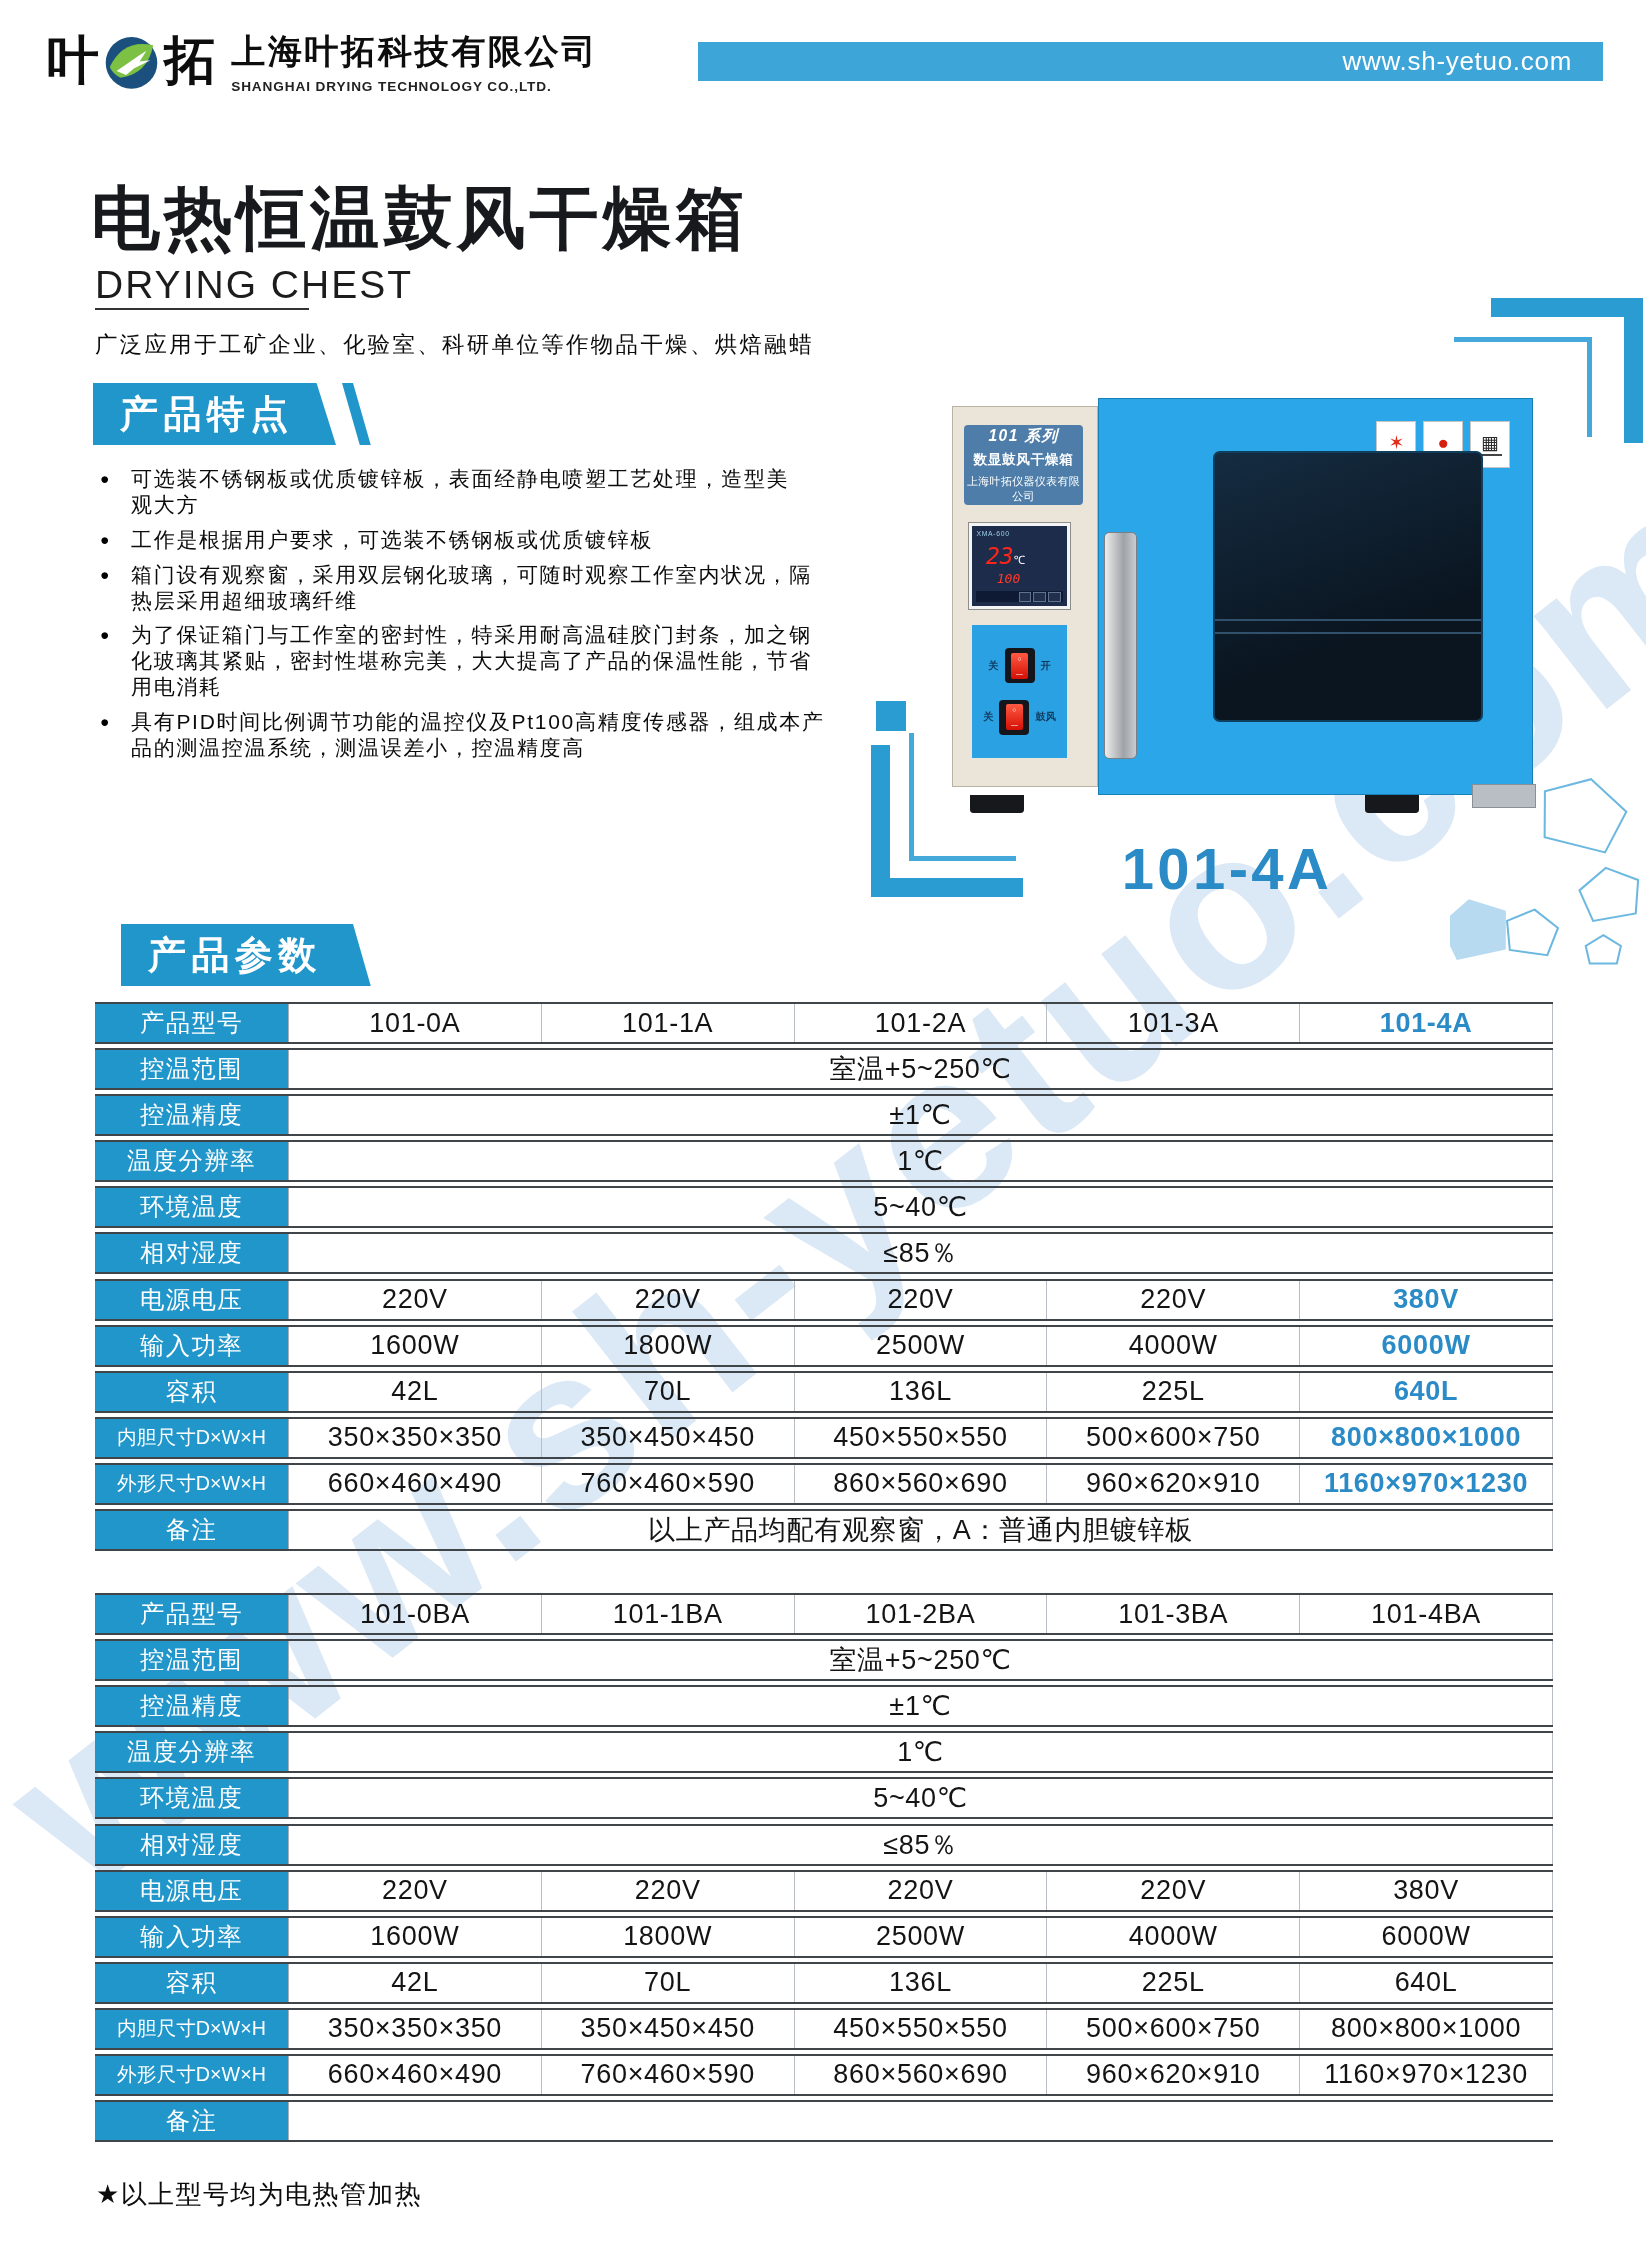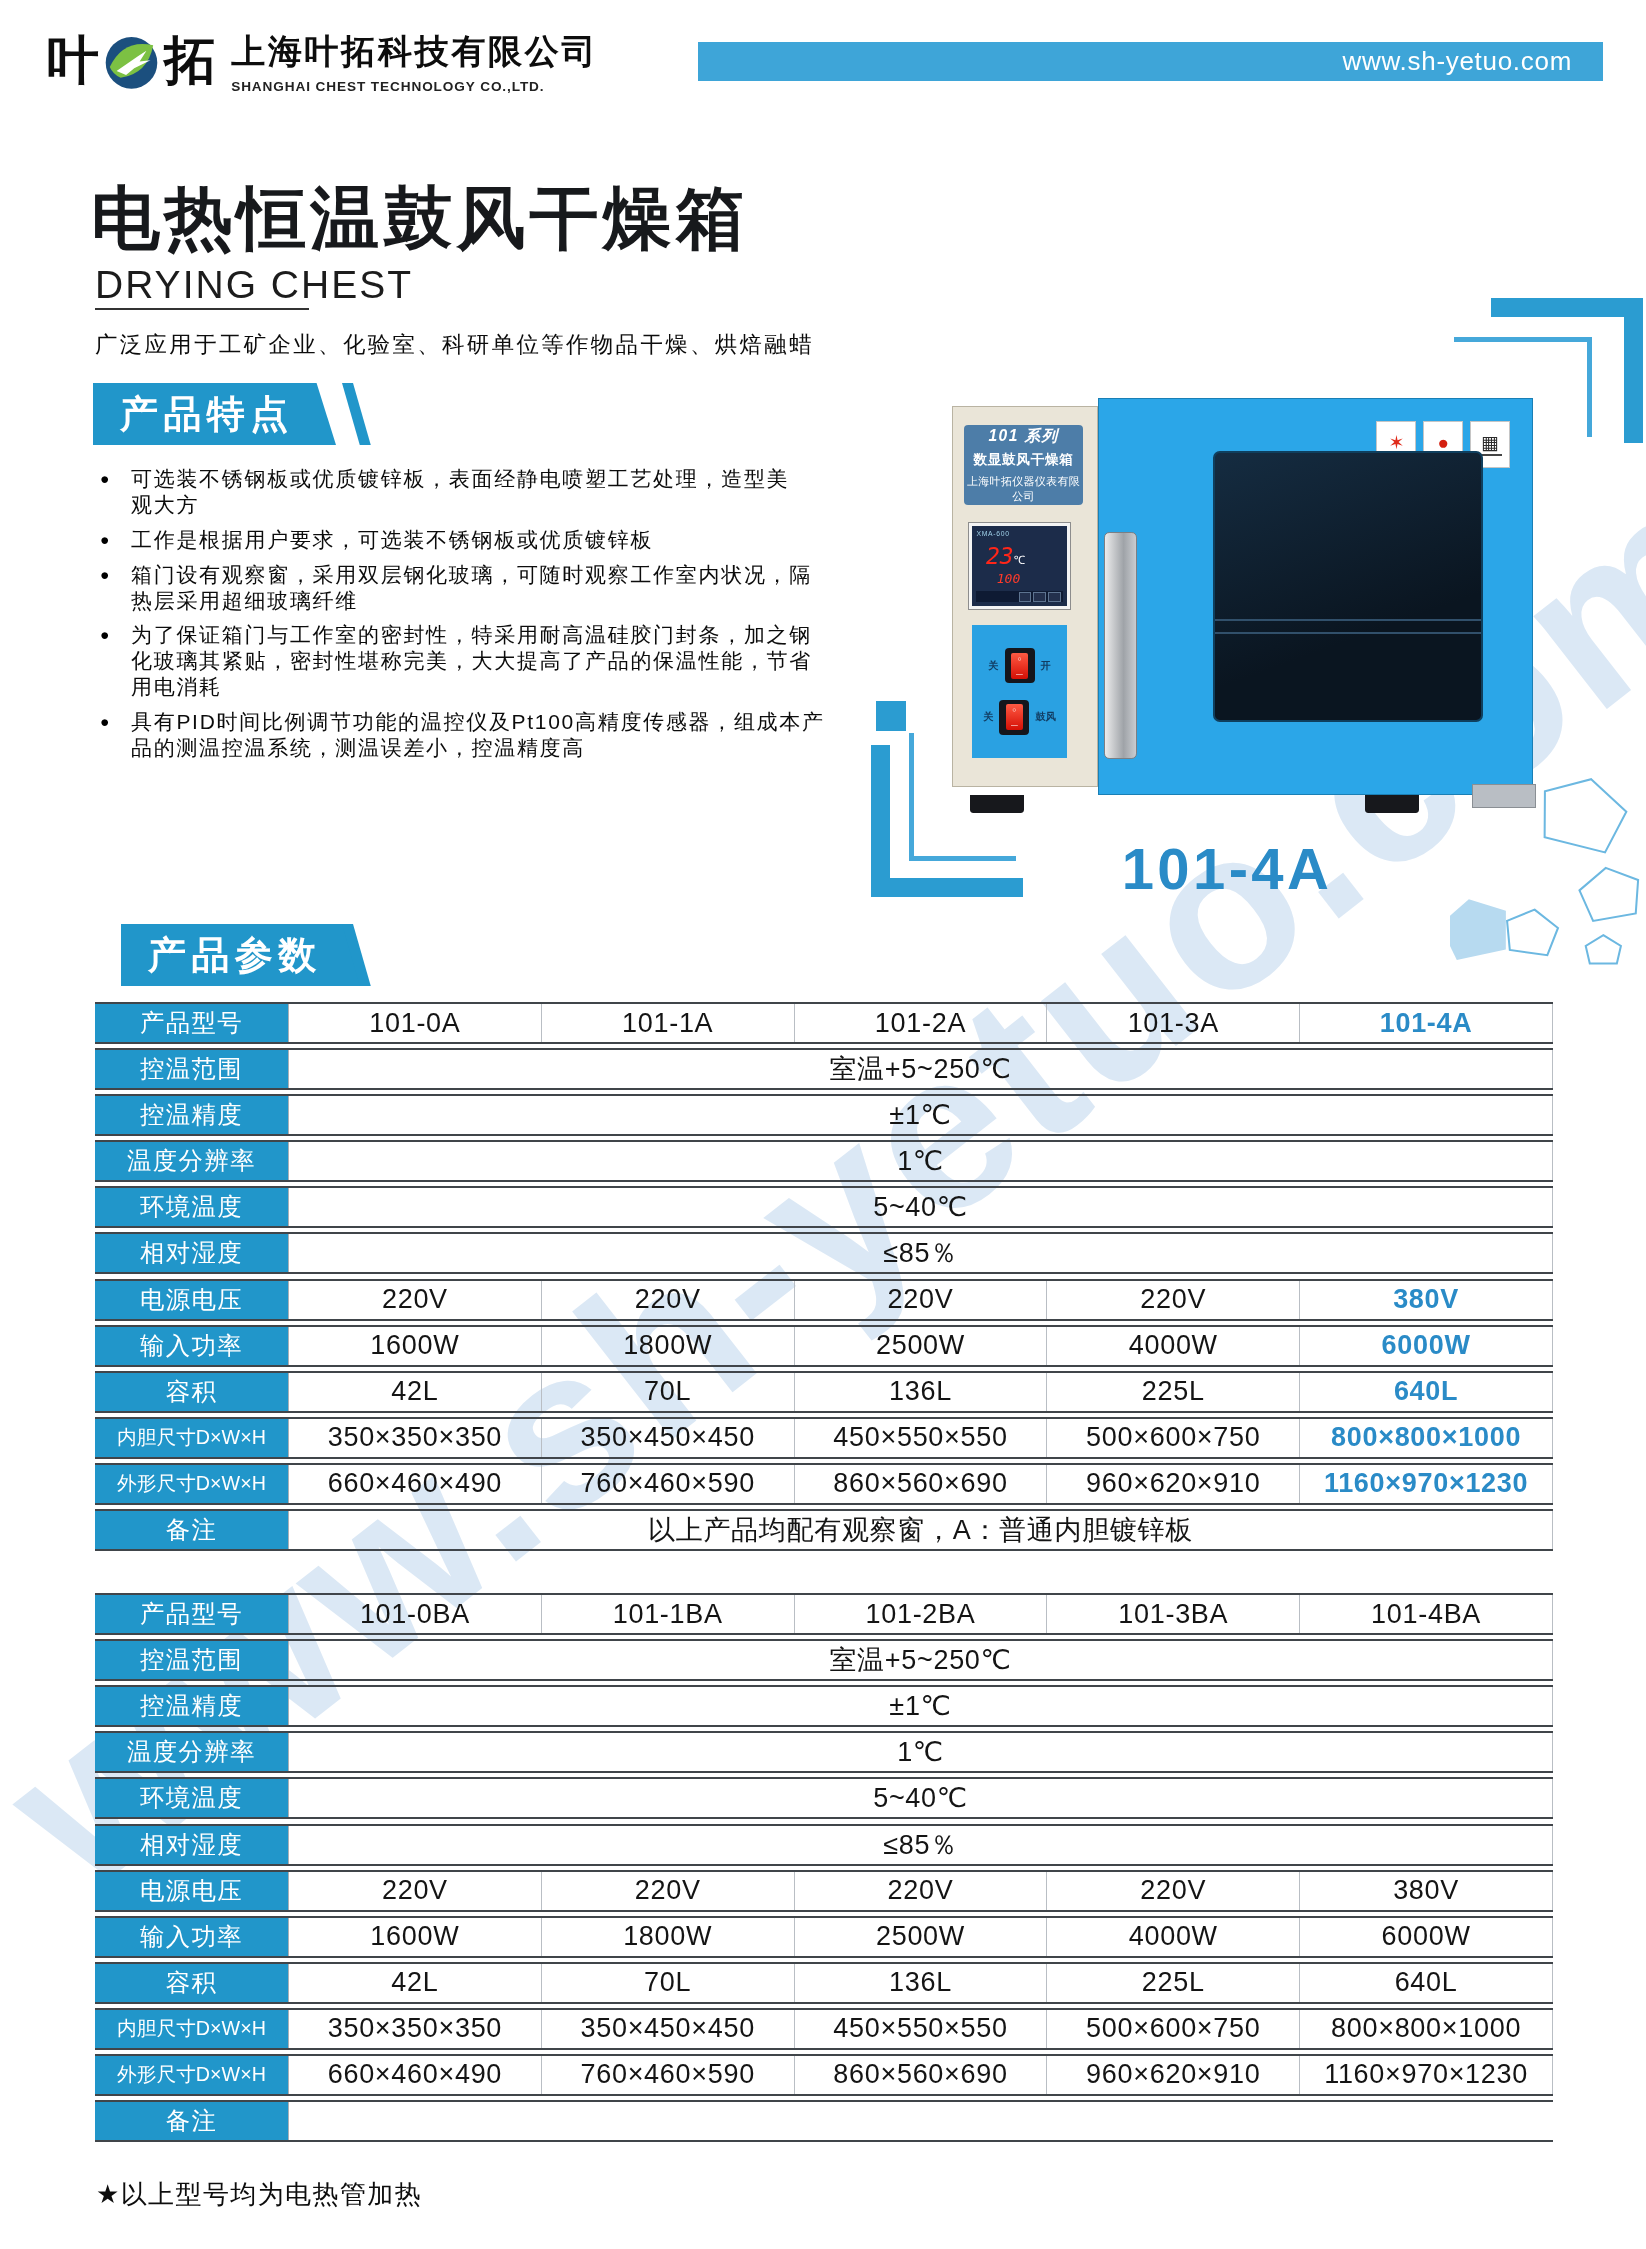--- a/index.html
+++ b/index.html
@@ -143,21 +143,21 @@
     <span class="logo-icon">
       <svg width="57" height="57" viewBox="0 0 84 84">
         <circle cx="42" cy="44" r="38" fill="#1b4f7e"></circle>
         <path d="M10 50 Q30 8 74 18 Q66 60 26 66 Q14 60 10 50 Z" fill="#7cc143"></path>
         <path d="M20 56 L52 34 L64 26 L54 42 L70 40 L46 52 L34 62 Z" fill="#ffffff"></path>
       </svg>
     </span>
     <span class="logo-char">拓</span>
     <span class="company">
       <span class="company-cn">上海叶拓科技有限公司</span>
-      <span class="company-en">SHANGHAI CHEST TECHNOLOGY CO.,LTD.</span>
+      <span class="company-en">SHANGHAI DRYING TECHNOLOGY CO.,LTD.</span>
     </span>
   </div>
   <div class="site-banner">www.sh-yetuo.com</div>
 
   <div class="hero-title">电热恒温鼓风干燥箱</div>
   <div class="hero-en">DRYING CHEST</div>
   <div class="hero-line"></div>
   <div class="hero-desc">广泛应用于工矿企业、化验室、科研单位等作物品干燥、烘焙融蜡</div>
 
   <div class="section-banner banner-features">产品特点</div>

